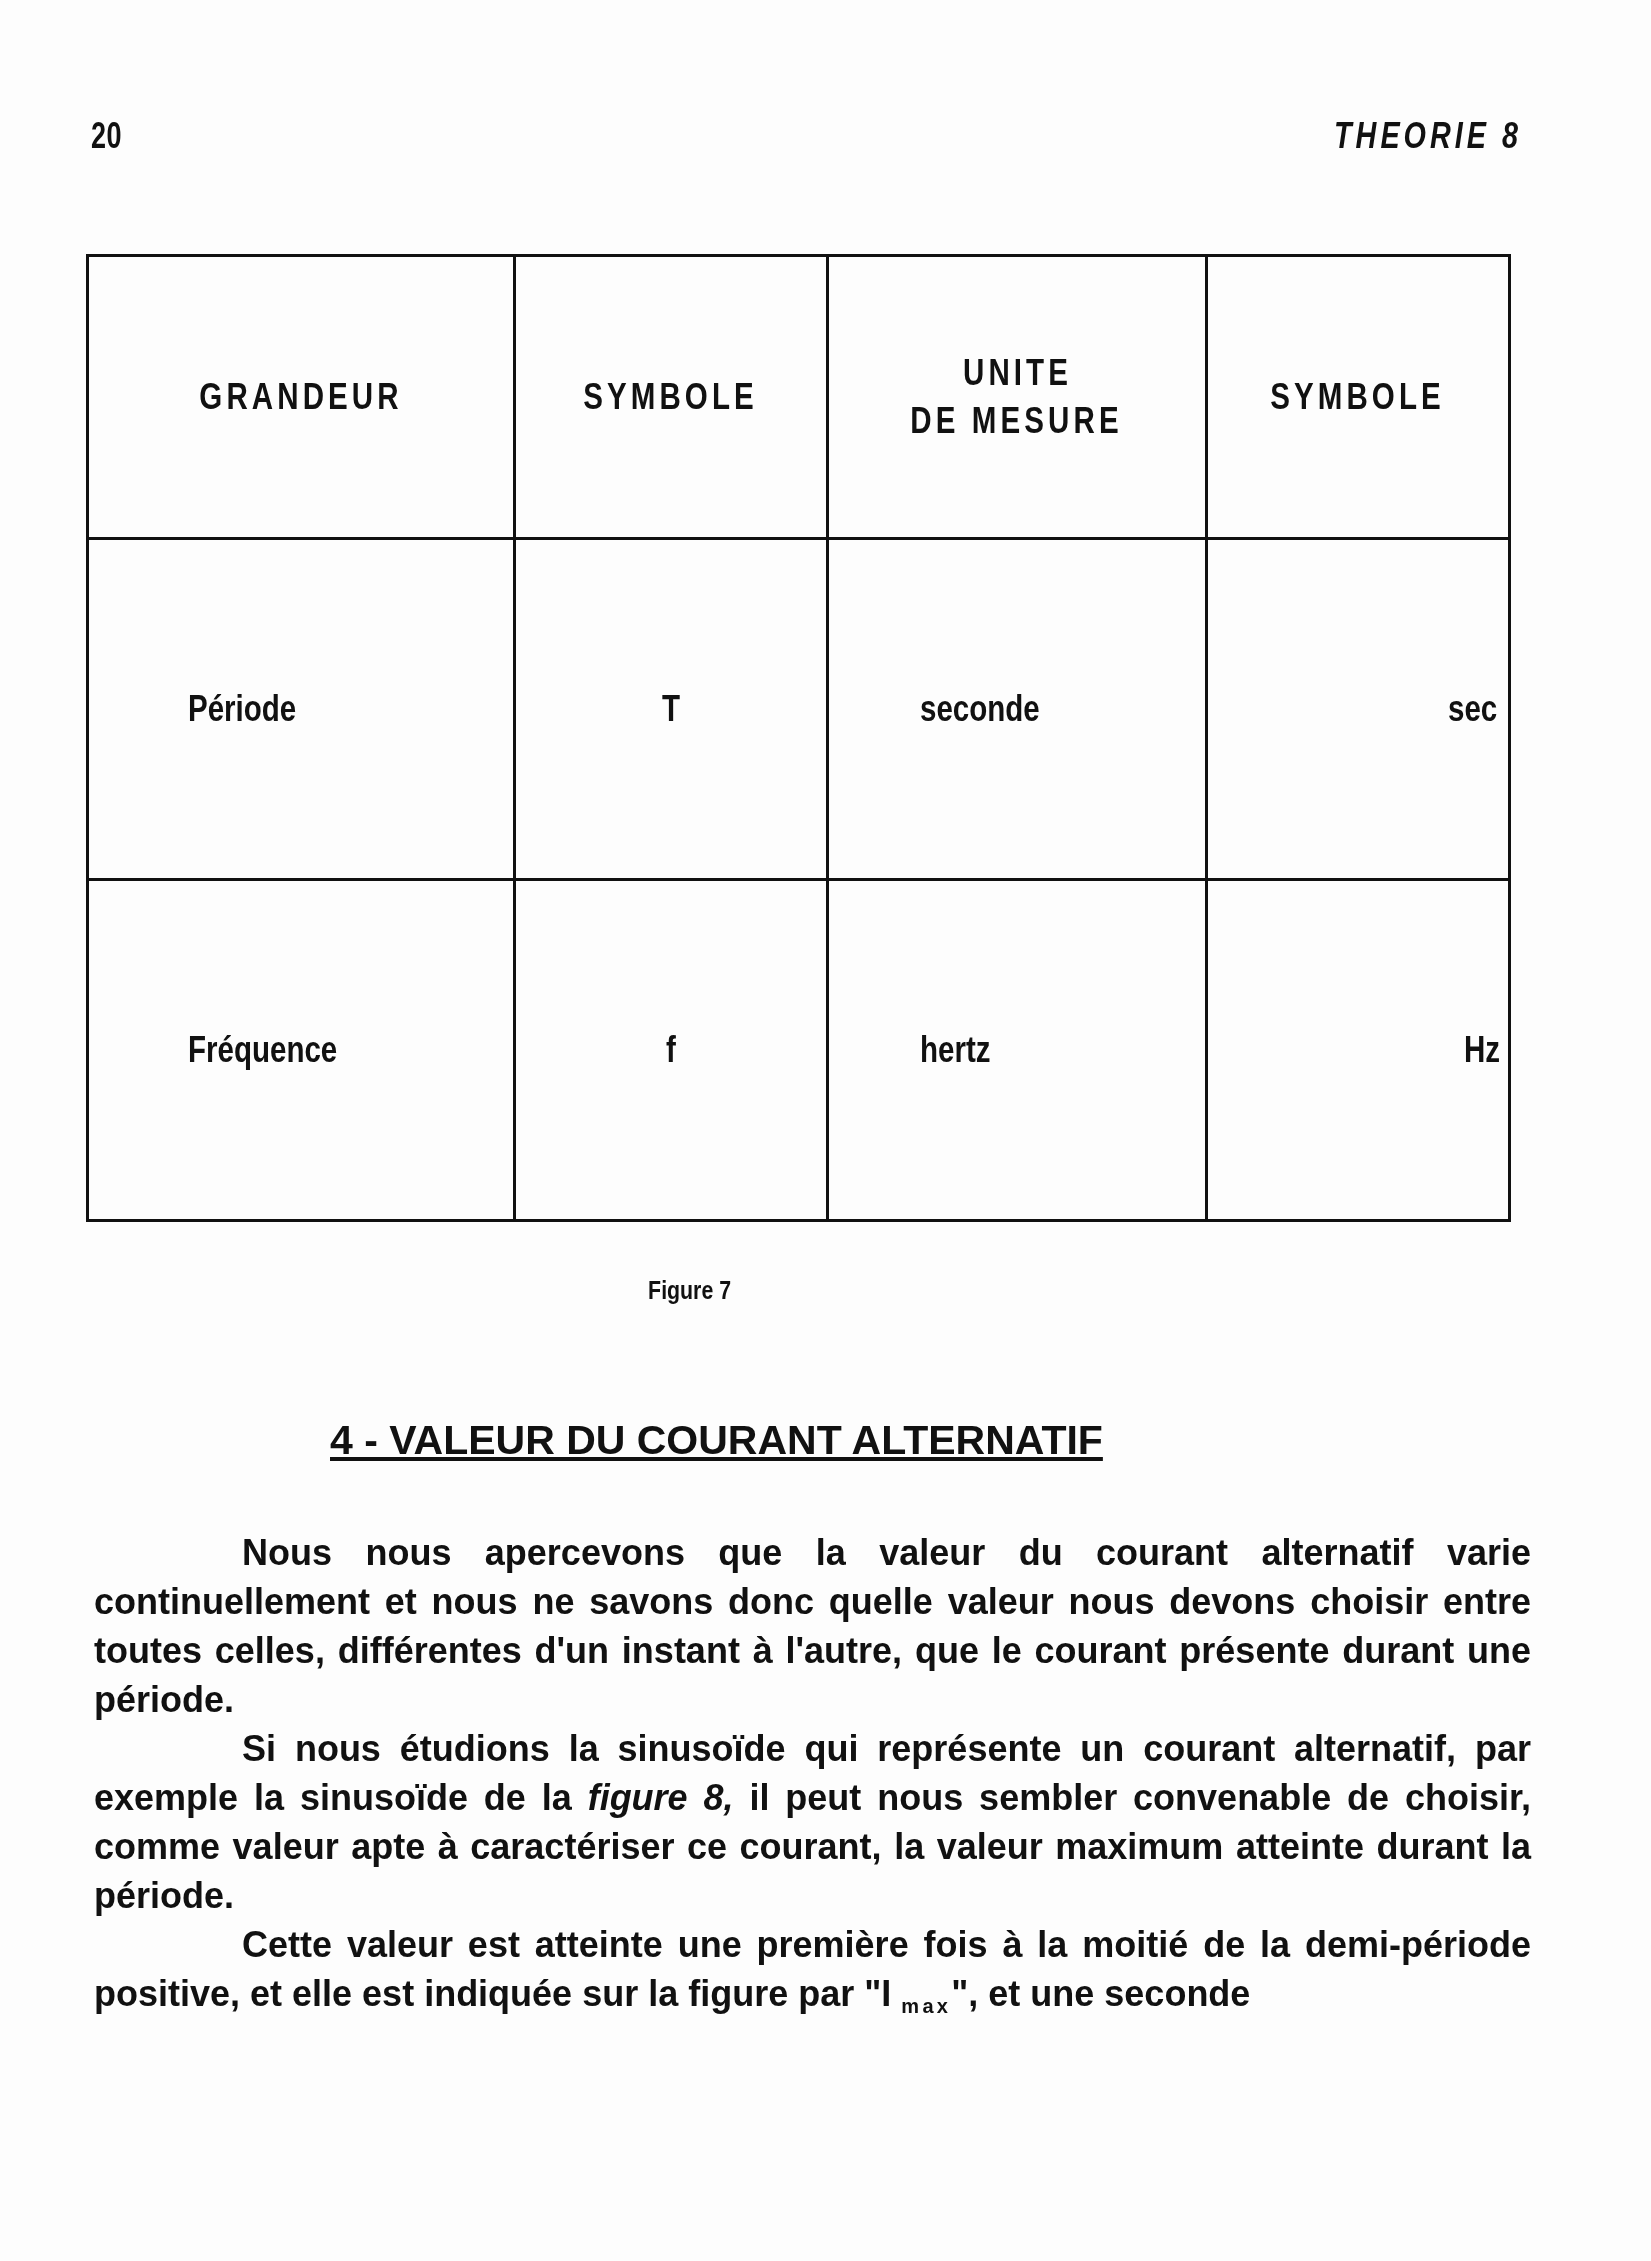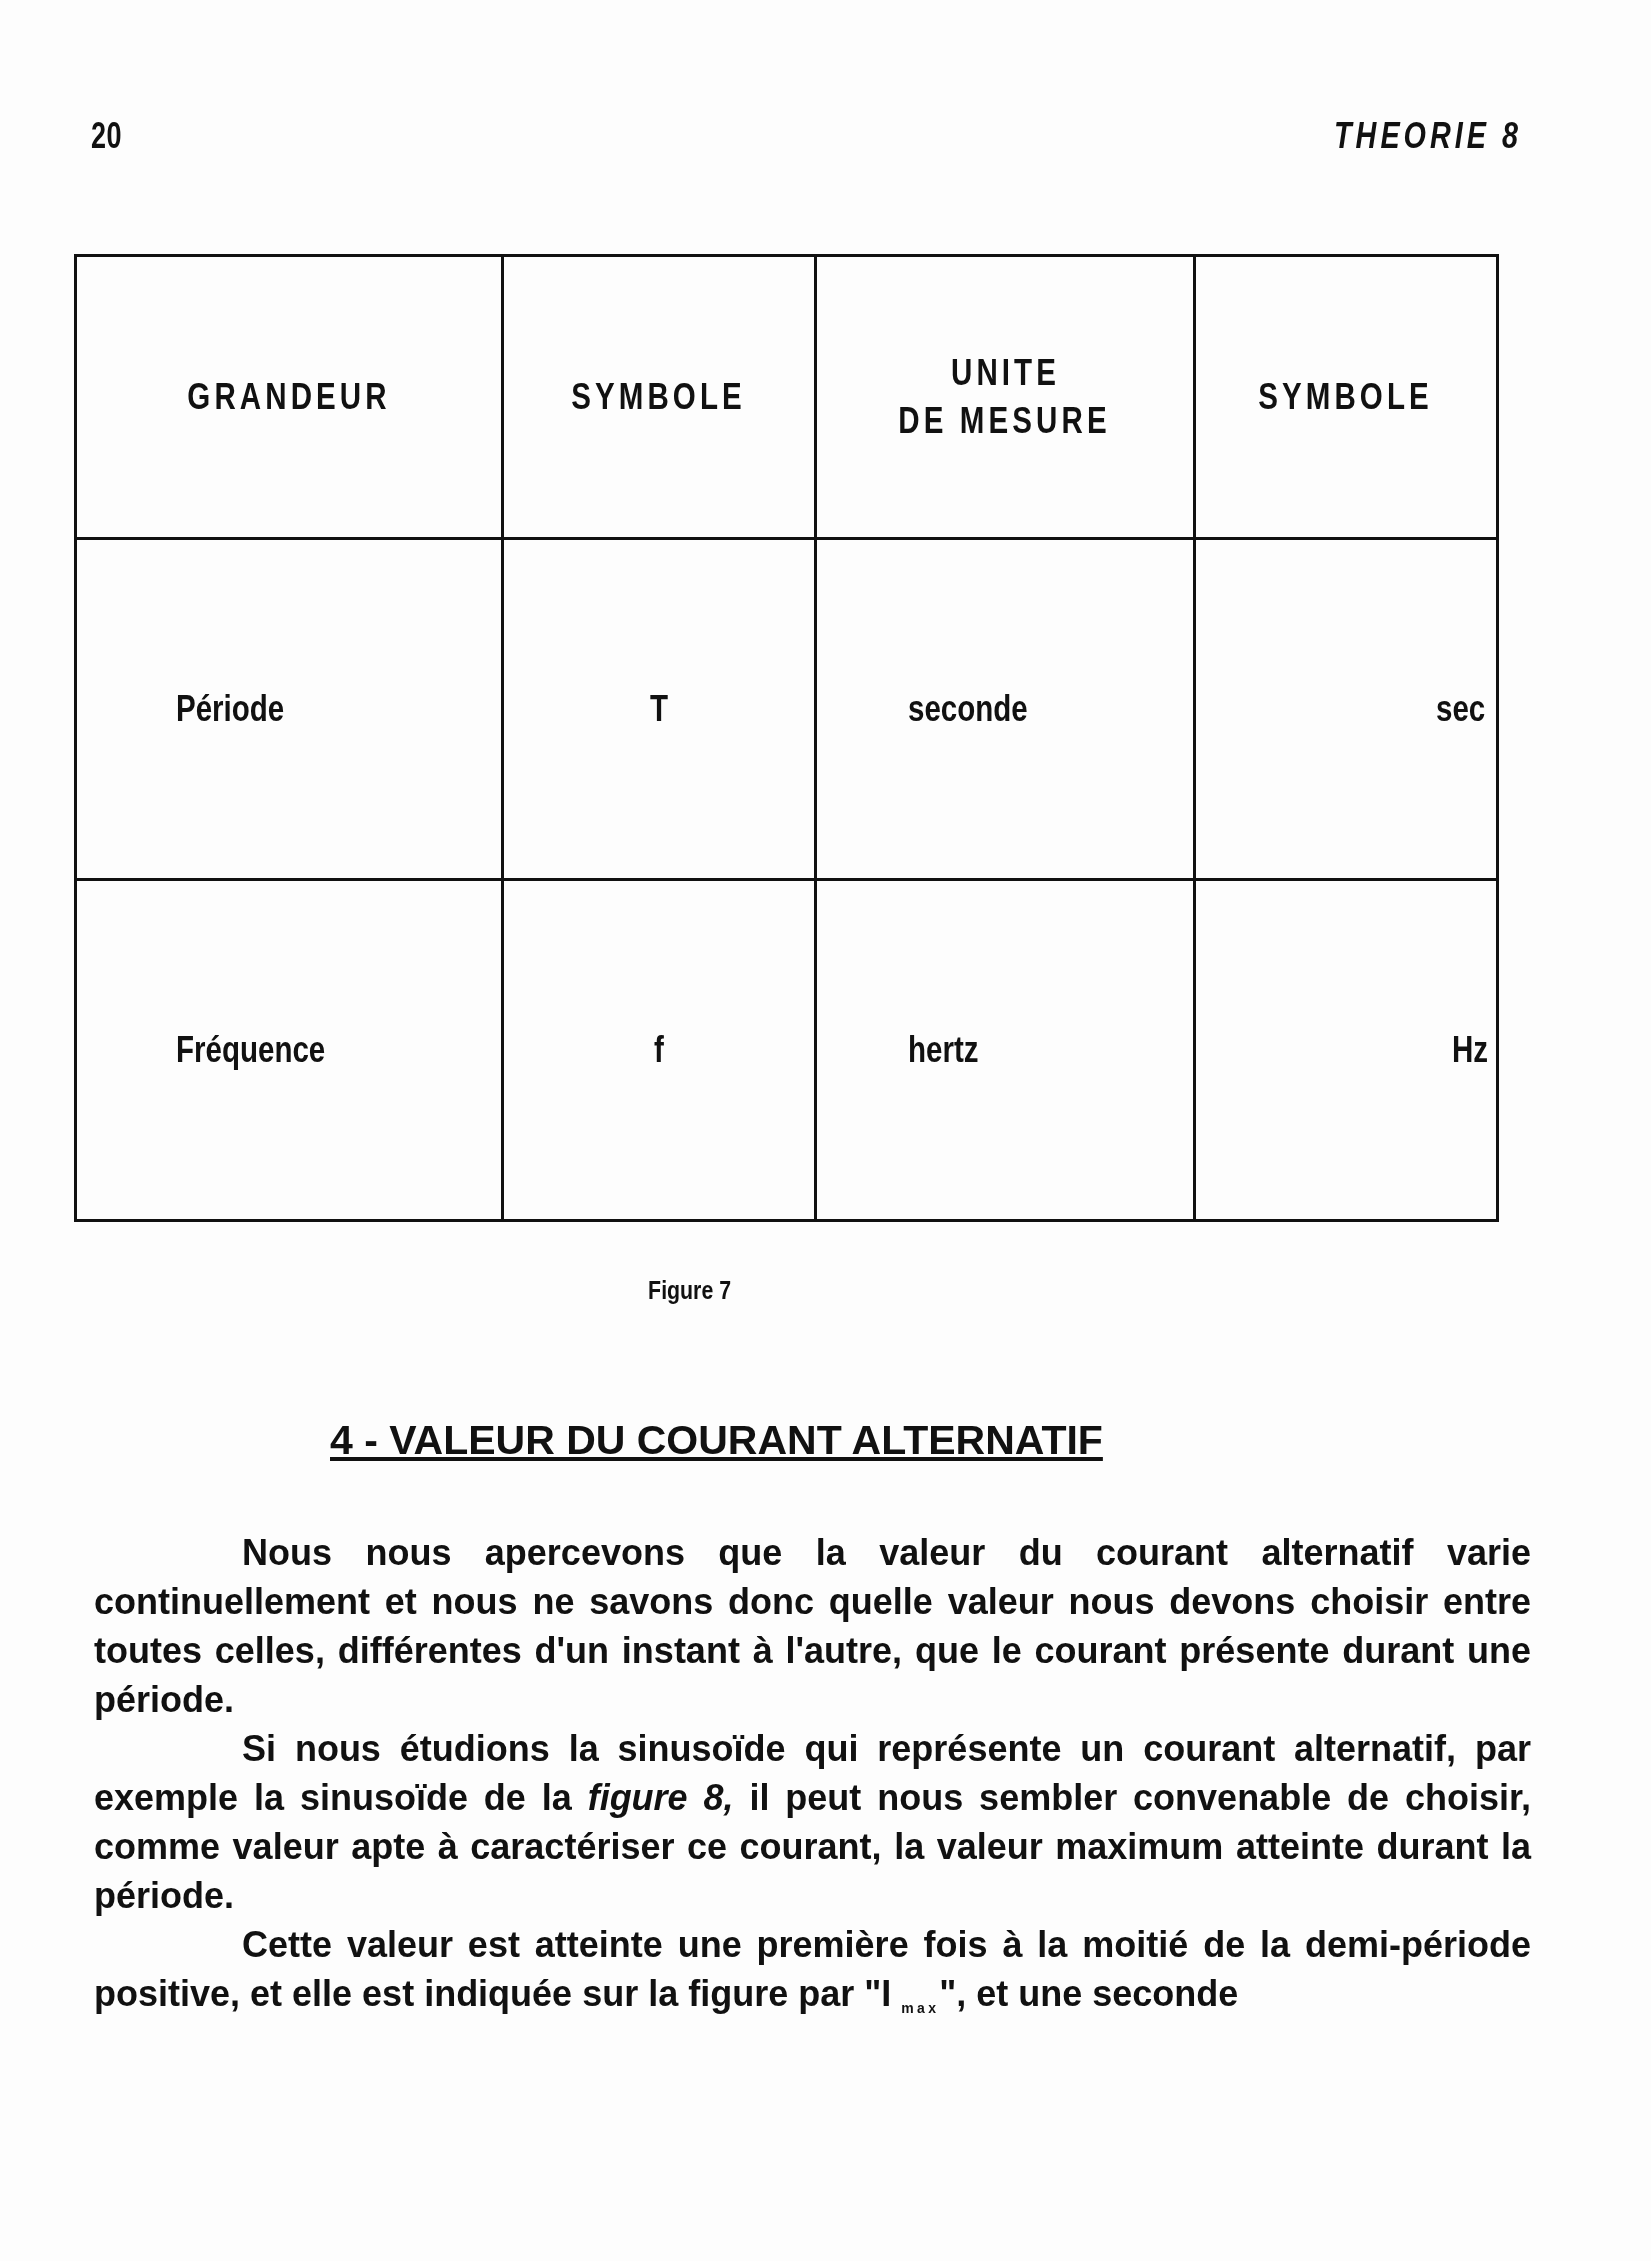--- a/index.html
+++ b/index.html
@@ -2,40 +2,40 @@
 <html style="font-size:13px"><head>
 <meta charset="utf-8">
 <style>
   html, body { margin: 0; padding: 0; background: #fdfdfd; }
   body { width: 1652px; height: 2261px; position: relative; overflow: hidden;
          font-family: "Liberation Sans", "DejaVu Sans", sans-serif; color: #111; }
   .page-num { position: absolute; left: 91px; top: 115px; font-size: 36px; font-weight: bold;
               transform: scaleX(0.75); transform-origin: left top; letter-spacing: 0.8px; }
   .running-head { position: absolute; right: 130px; top: 115px; font-size: 36px; font-weight: bold;
                   font-style: italic; letter-spacing: 5px; transform: scaleX(0.8); transform-origin: right top; }
-  table.grid { position: absolute; left: 74px; top: 254px; width: 1422px; height: 956px;
+  table.grid { position: absolute; left: 86px; top: 254px; width: 1422px; height: 956px;
                border-collapse: collapse; table-layout: fixed; }
   table.grid td, table.grid th { border: 3.3px solid #111; font-weight: bold; padding: 0; }
   table.grid th { height: 280px; font-size: 36px; letter-spacing: 5px; text-align: center;
                   vertical-align: middle; line-height: 48px; }
   table.grid td { height: 338px; font-size: 36px; vertical-align: middle; }
   td.c0 { padding-left: 99px !important; text-align: left; }
   td.c1 { text-align: center; }
   td.c2 { padding-left: 91px !important; text-align: left; }
   td.c3 { padding-left: 74px !important; text-align: right; }
   .narrow { display: inline-block; transform: scaleX(0.82); transform-origin: center; }
   .narrow-l { display: inline-block; transform: scaleX(0.82); transform-origin: left center; }
   .caption { position: absolute; left: 0; width: 1380px; top: 1275px; text-align: center;
              font-size: 26px; font-weight: bold; }
   .section-title { position: absolute; left: 330px; top: 1417px; font-size: 41px; font-weight: bold;
                    letter-spacing: 0px; text-decoration: underline; }
   .body-text { position: absolute; left: 94px; top: 1528px; width: 1437px; font-size: 36px;
                font-weight: bold; line-height: 49px; text-align: justify; }
   .body-text p { margin: 0; text-indent: 148px; }
-  .sub { font-size: 14px; vertical-align: -6.6px; letter-spacing: 3.3px; }
+  .sub { font-size: 20px; vertical-align: -6.6px; letter-spacing: 3.3px; }
 </style>
 </head>
 <body>
 
 <div class="page-num">20</div>
 <div class="running-head">THEORIE 8</div>
 
 <table class="grid">
   <colgroup>
     <col style="width:427px">

